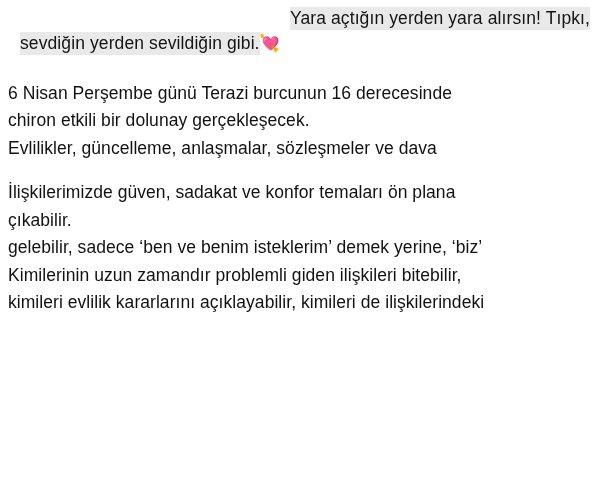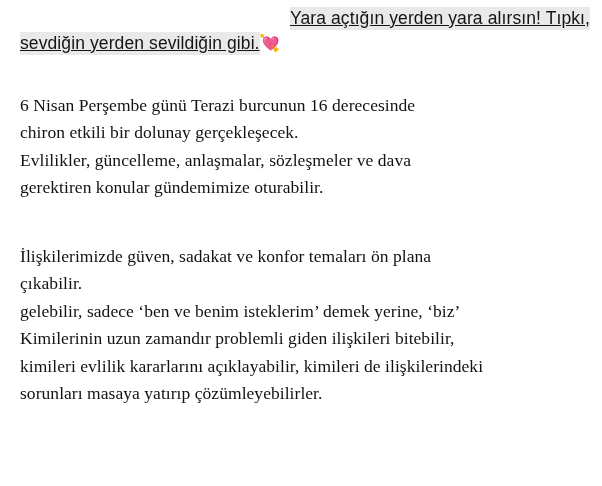--- a/index.html
+++ b/index.html
@@ -29,21 +29,20 @@
     letter-spacing: 0.1px;
   }
   .hl-line {
     display: block;
     white-space: nowrap;
   }
   .hl-line .hl {
     background: #e9e9e9;
     padding: 1px 0 2px 0;
     box-decoration-break: clone;
-    text-decoration: underline;
     -webkit-box-decoration-break: clone;
   }
   .hl-line.first {
     text-align: right;
     padding-right: 2px;
   }
   .hl-line.second {
     text-align: left;
     padding-left: 12px;
   }
@@ -57,22 +56,21 @@
   .gap-sm {
     height: 17px;
   }
   .body-block {
     font-size: 17.5px;
     line-height: 1.57;
     color: #121212;
     letter-spacing: 0.05px;
   }
   .body-block p {
-    margin: 12px;
-    font-family: Liberation Serif, serif;
+    margin: 0;
   }
   .para-line {
     display: block;
     white-space: nowrap;
   }
 </style>
 </head>
 <body>
 
 <div class="page">
@@ -82,28 +80,26 @@
     <div class="hl-line second"><span class="hl">sevdiğin yerden sevildiğin gibi.</span><span class="heart">💘</span></div>
   </div>
 
   <div class="gap-lg"></div>
 
   <div class="body-block">
     <p>
       <span class="para-line">6 Nisan Perşembe günü Terazi burcunun 16 derecesinde</span>
       <span class="para-line">chiron etkili bir dolunay gerçekleşecek.</span>
       <span class="para-line">Evlilikler, güncelleme, anlaşmalar, sözleşmeler ve dava</span>
-      <span class="para-line">gerektiren konular gündemimize oturabilir.</span>
     </p>
 
     <div class="gap-sm"></div>
 
     <p>
       <span class="para-line">İlişkilerimizde güven, sadakat ve konfor temaları ön plana</span>
       <span class="para-line">çıkabilir.</span>
       <span class="para-line">gelebilir, sadece ‘ben ve benim isteklerim’ demek yerine, ‘biz’</span>
       <span class="para-line">Kimilerinin uzun zamandır problemli giden ilişkileri bitebilir,</span>
       <span class="para-line">kimileri evlilik kararlarını açıklayabilir, kimileri de ilişkilerindeki</span>
-      <span class="para-line">sorunları masaya yatırıp çözümleyebilirler.</span>
     </p>
   </div>
 
 </div>
 
 </body></html>

